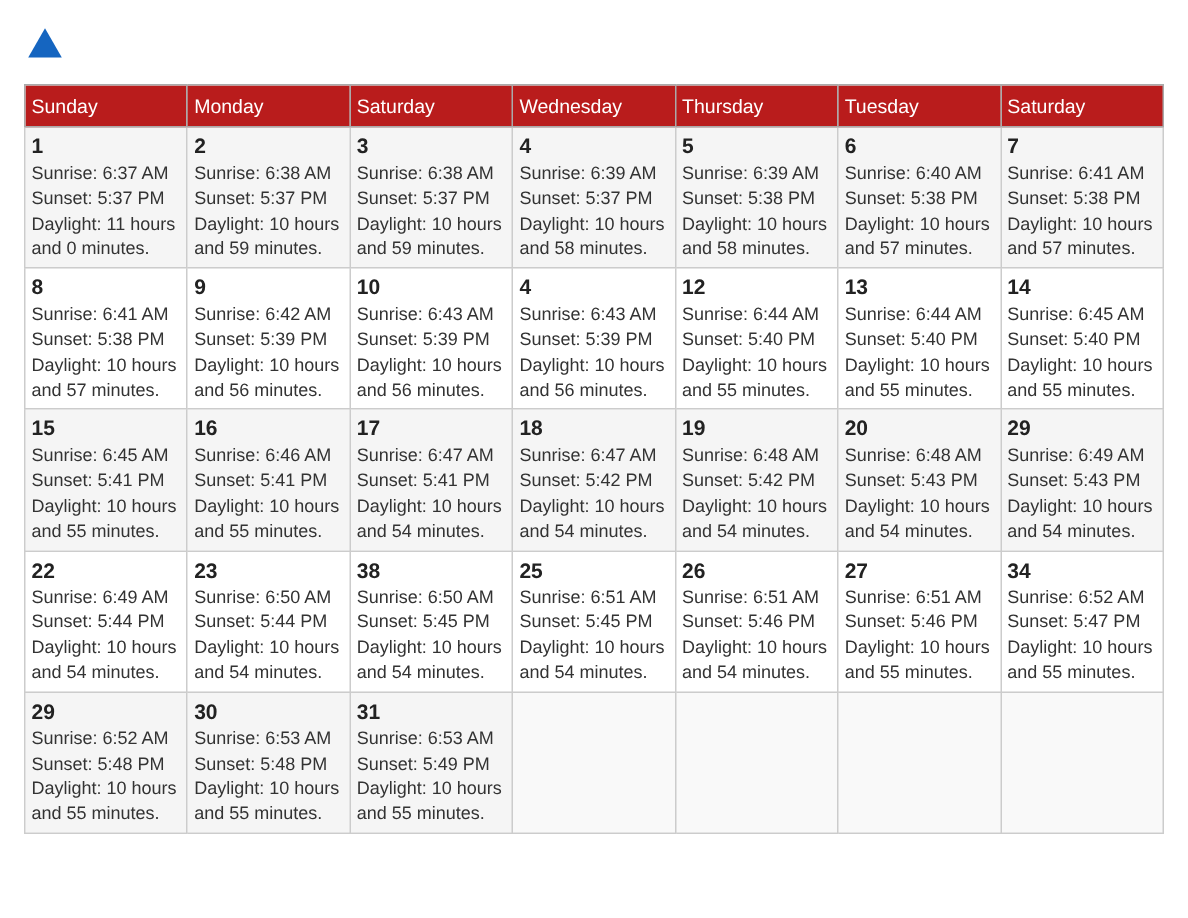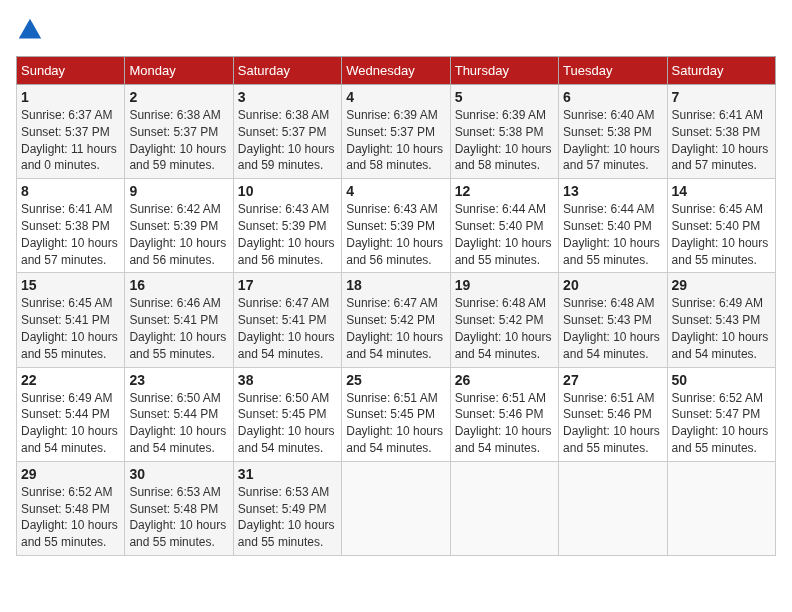--- a/index.html
+++ b/index.html
@@ -231,21 +231,21 @@
         </td>
         <td>
           <span class="day-number">26</span>
 <div class="day-info">Sunrise: 6:51 AM<br>Sunset: 5:46 PM<br>Daylight: 10 hours<br>and 54 minutes.</div>
         </td>
         <td>
           <span class="day-number">27</span>
 <div class="day-info">Sunrise: 6:51 AM<br>Sunset: 5:46 PM<br>Daylight: 10 hours<br>and 55 minutes.</div>
         </td>
         <td>
-          <span class="day-number">50</span>
+          <span class="day-number">34</span>
 <div class="day-info">Sunrise: 6:52 AM<br>Sunset: 5:47 PM<br>Daylight: 10 hours<br>and 55 minutes.</div>
         </td>
       </tr>
       <tr>
         <td>
           <span class="day-number">29</span>
 <div class="day-info">Sunrise: 6:52 AM<br>Sunset: 5:48 PM<br>Daylight: 10 hours<br>and 55 minutes.</div>
         </td>
         <td>
           <span class="day-number">30</span>

